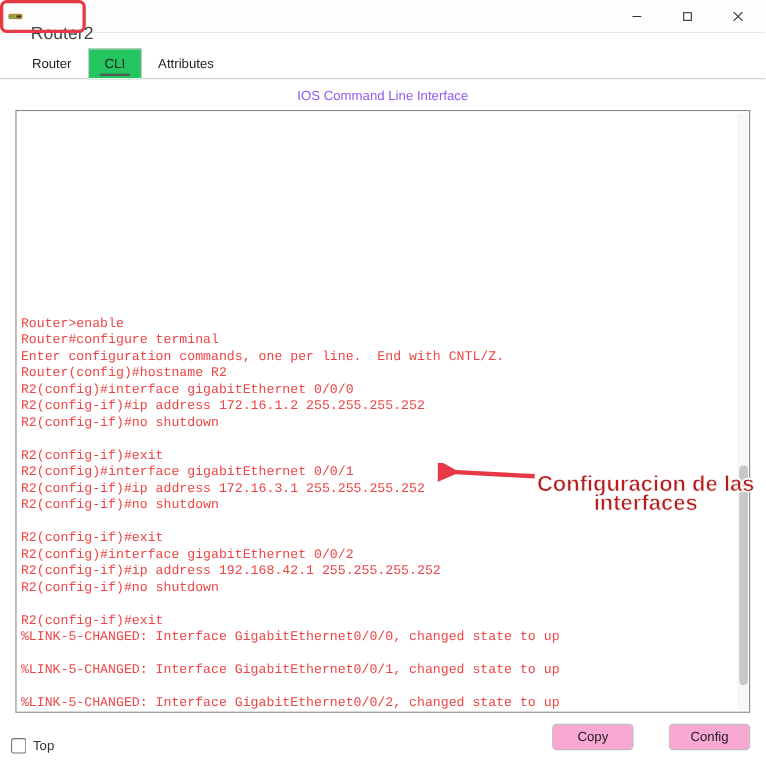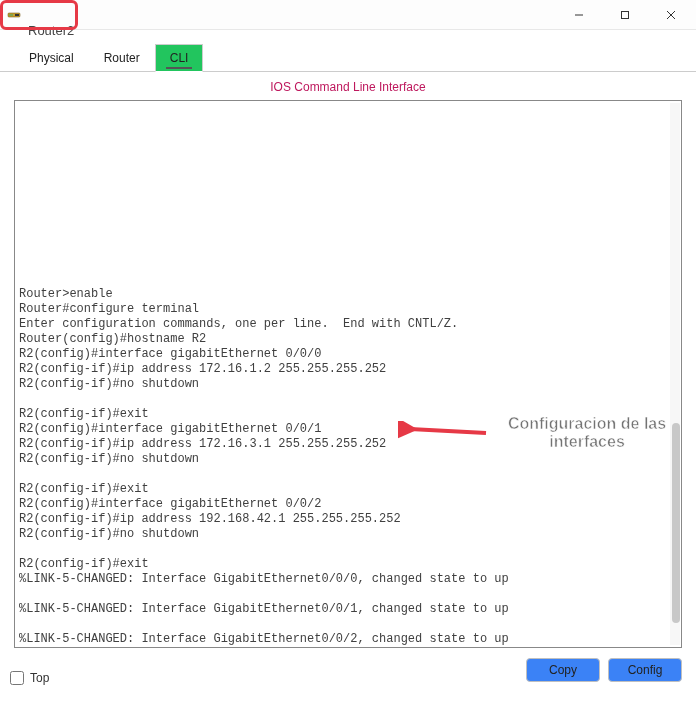--- a/index.html
+++ b/index.html
@@ -40,21 +40,21 @@
   .title-bar .app-icon {
     width: 16px;
     height: 16px;
     margin-right: 6px;
     display: inline-flex;
     align-items: center;
     justify-content: center;
   }
   .title-bar .title-text {
     color: #444;
-    font-size: 13px;
+    font-size: 16px;
     flex: 0 0 auto;
     margin-top: 32px;
   }
   .title-bar .spacer { flex: 1; }
   .title-bar .win-btns {
     display: flex;
     gap: 0;
   }
   .win-btn {
     width: 46px;
@@ -99,42 +99,42 @@
   }
   .tab-panel-border {
     border-top: 1px solid #ccc;
     margin-top: -1px;
   }
 
   
   .cli-heading {
     text-align: center;
     font-size: 12px;
-    color: #be185d;
+    color: #8b5cf6;
     padding: 8px 0 6px 0;
     font-weight: 400;
   }
 
   
   .terminal-wrap {
     margin: 0 14px;
     border: 1px solid #888;
     height: 548px;
     position: relative;
     background: #fff;
   }
   .terminal {
     position: absolute;
     inset: 2px 12px 2px 2px;
     overflow: hidden;
     font-family: "Courier New", monospace;
     font-size: 12px;
     line-height: 15px;
     white-space: pre-wrap;
-    color: #404040;
+    color: #ef4444;
     padding: 4px 2px;
   }
   .terminal .blank-top {
     height: 150px;
   }
   .scroll-track {
     position: absolute;
     top: 2px;
     bottom: 2px;
     right: 1px;
@@ -155,28 +155,29 @@
   .btn-row {
     display: flex;
     justify-content: flex-end;
     gap: 8px;
     padding: 10px 14px 0 14px;
   }
   .btn {
     min-width: 74px;
     height: 24px;
     border: 1px solid #bfbfbf;
-    background: #3b82f6;
+    background: #f9a8d4;
     border-radius: 4px;
     font-size: 12px;
     display: flex;
     align-items: center;
     justify-content: center;
     color: #222;
     cursor: default;
+    margin-left: 24px;
   }
 
   
   .footer {
     position: absolute;
     left: 10px;
     bottom: 20px;
     display: flex;
     align-items: center;
     gap: 6px;
@@ -201,25 +202,25 @@
     z-index: 60;
   }
   .annotation svg {
     position: absolute;
     top: 6px;
     left: 0;
   }
   .annotation .label {
     position: absolute;
     left: 84px;
-    top: 0;
+    top: 16px;
     width: 210px;
-    color: #737373;
+    color: #b91c1c;
     font-weight: 700;
-    font-size: 16px;
+    font-size: 20px;
     line-height: 18px;
     text-align: center;
     -webkit-text-stroke: 0.6px #fff;
     text-shadow:
       1px 0 0 #fff, -1px 0 0 #fff, 0 1px 0 #fff, 0 -1px 0 #fff,
       1px 1px 0 #fff, -1px -1px 0 #fff, 1px -1px 0 #fff, -1px 1px 0 #fff;
     font-family: "Comic Sans MS", "Segoe UI", sans-serif;
   }
 </style>
 </head>
@@ -251,23 +252,23 @@
     </div>
     <div class="win-btn close">
       <svg width="10" height="10" viewBox="0 0 10 10">
           <path d="M1 1 L9 9 M9 1 L1 9" stroke="#333" stroke-width="1"></path>
         </svg>
     </div>
   </div>
 </div>
 
 <div class="tabs">
-  <div class="tab">Physical</div>
   <div class="tab">Router</div>
   <div class="tab active">CLI</div>
+  <div class="tab">Attributes</div>
 </div>
 <div class="tab-panel-border"></div>
 
 <div class="cli-heading">IOS Command Line Interface</div>
 
 <div class="terminal-wrap">
   <div class="terminal">
     <div class="blank-top"></div><span>Router&gt;enable
 Router#configure terminal
 Enter configuration commands, one per line.  End with CNTL/Z.

